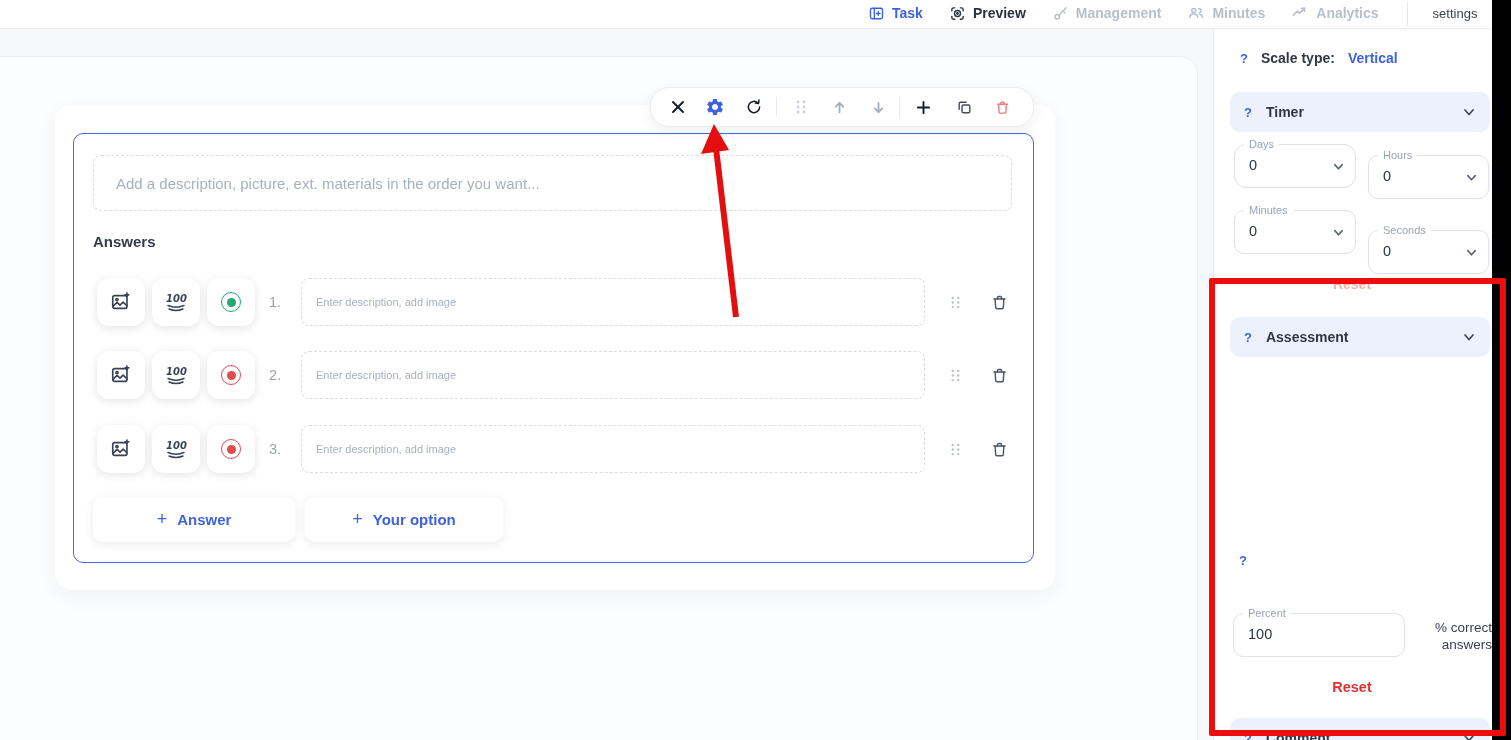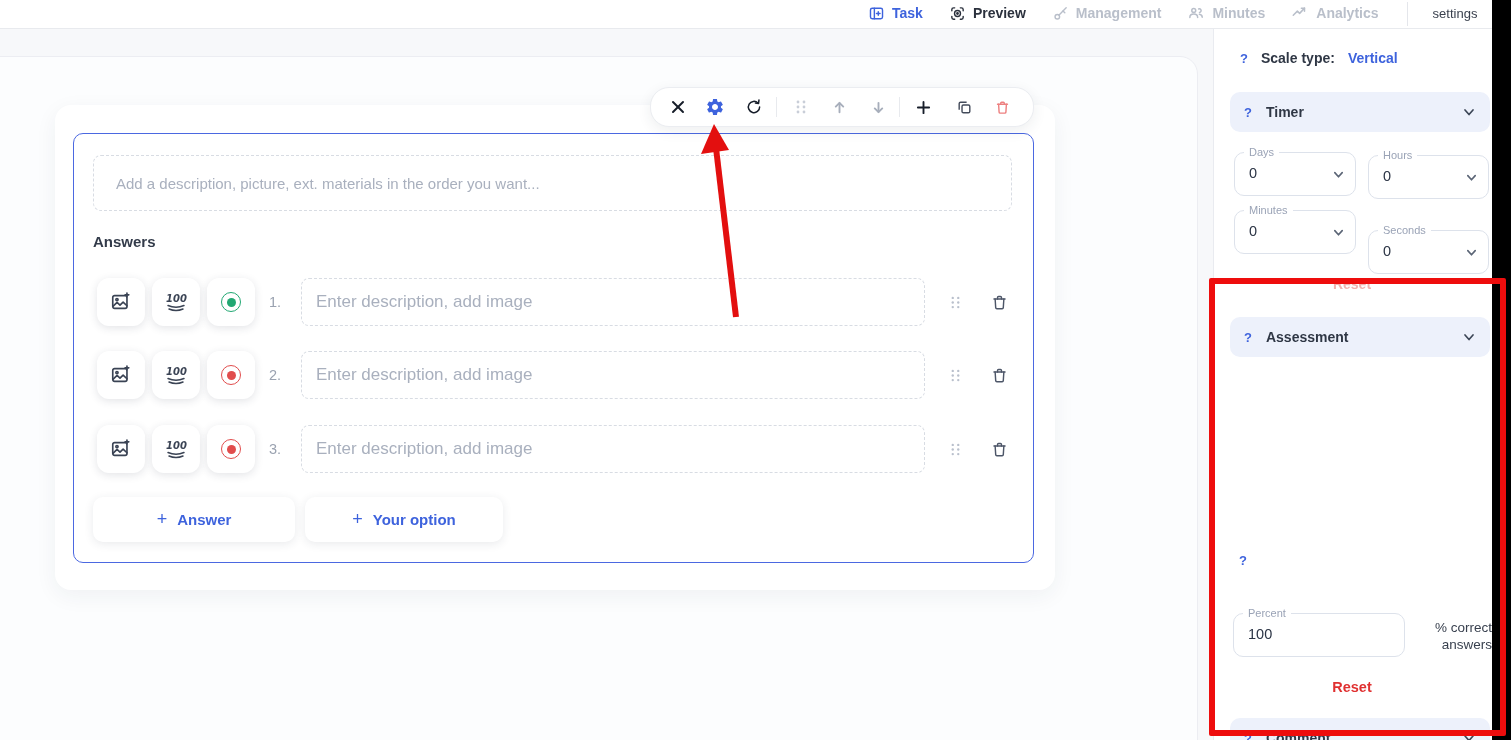--- a/index.html
+++ b/index.html
@@ -30,21 +30,21 @@
   .pill{left:650px;top:87px;width:382px;height:38px;background:#fff;border:1px solid #ebedf1;border-radius:19px;
         box-shadow:0 4px 14px rgba(35,46,66,.08);z-index:20;}
   .pill .tool{position:absolute;top:7px;width:24px;height:24px;display:flex;align-items:center;justify-content:center;cursor:pointer;}
   .pill .tdiv{position:absolute;top:9px;width:1px;height:20px;background:#e8eaee;}
 
   
   .dashed{border:1.5px dashed #d8dce3;border-radius:8px;background:#fff;box-sizing:border-box;}
   .ghost-input{width:100%;height:100%;border:none;outline:none;background:transparent;
                font-family:"Liberation Sans",sans-serif;font-size:15px;color:#39414f;padding:0 0 0 22px;box-sizing:border-box;}
   .ghost-input::placeholder{color:#a9b0be;opacity:1;}
-  .row .ghost-input{font-size:17px;padding-left:14px;}
+  .row .ghost-input{font-size:11px;padding-left:14px;}
 
   .answers-h{left:93px;top:233px;font-size:15px;font-weight:bold;color:#333b4a;}
 
   
   .row{left:97px;width:914px;height:48px;display:flex;align-items:center;}
   .sqbtn{width:48px;height:48px;background:#fff;border-radius:12px;box-shadow:0 2px 8px rgba(35,46,66,.13);
          display:flex;align-items:center;justify-content:center;cursor:pointer;flex:none;}
   .mr7{margin-right:7px;}.mr14{margin-right:14px;}
   .radio{width:18px;height:18px;border-radius:50%;display:flex;align-items:center;justify-content:center;border:1.5px solid;}
   .radio .dot{width:9px;height:9px;border-radius:50%;}
@@ -389,21 +389,21 @@
     </div>
 
     <div class="sb-abs sec-head" style="top:64px;">
       <span class="help-q">?</span>
       <span class="ttl">Timer</span>
       <svg width="14" height="14" viewBox="0 0 14 14" fill="none" stroke="#3c4656" stroke-width="1.7" stroke-linecap="round" stroke-linejoin="round">
         <polyline points="3,5 7,9.5 11,5"></polyline>
       </svg>
     </div>
 
-    <div class="sb-abs field" style="left:20px;top:124px;width:122px;height:44px;">
+    <div class="sb-abs field" style="left:20px;top:116px;width:122px;height:44px;border-radius:12px;">
       <span class="flabel">Days</span>
       <span class="fval">0</span>
       <svg class="fchev" width="13" height="13" viewBox="0 0 14 14" fill="none" stroke="#5a6475" stroke-width="1.7" stroke-linecap="round" stroke-linejoin="round">
           <polyline points="3,5 7,9.5 11,5"></polyline>
         </svg>
     </div>
     <div class="sb-abs field" style="left:154px;top:127px;width:121px;height:44px;">
       <span class="flabel">Hours</span>
       <span class="fval">0</span>
       <svg class="fchev" width="13" height="13" viewBox="0 0 14 14" fill="none" stroke="#5a6475" stroke-width="1.7" stroke-linecap="round" stroke-linejoin="round">

